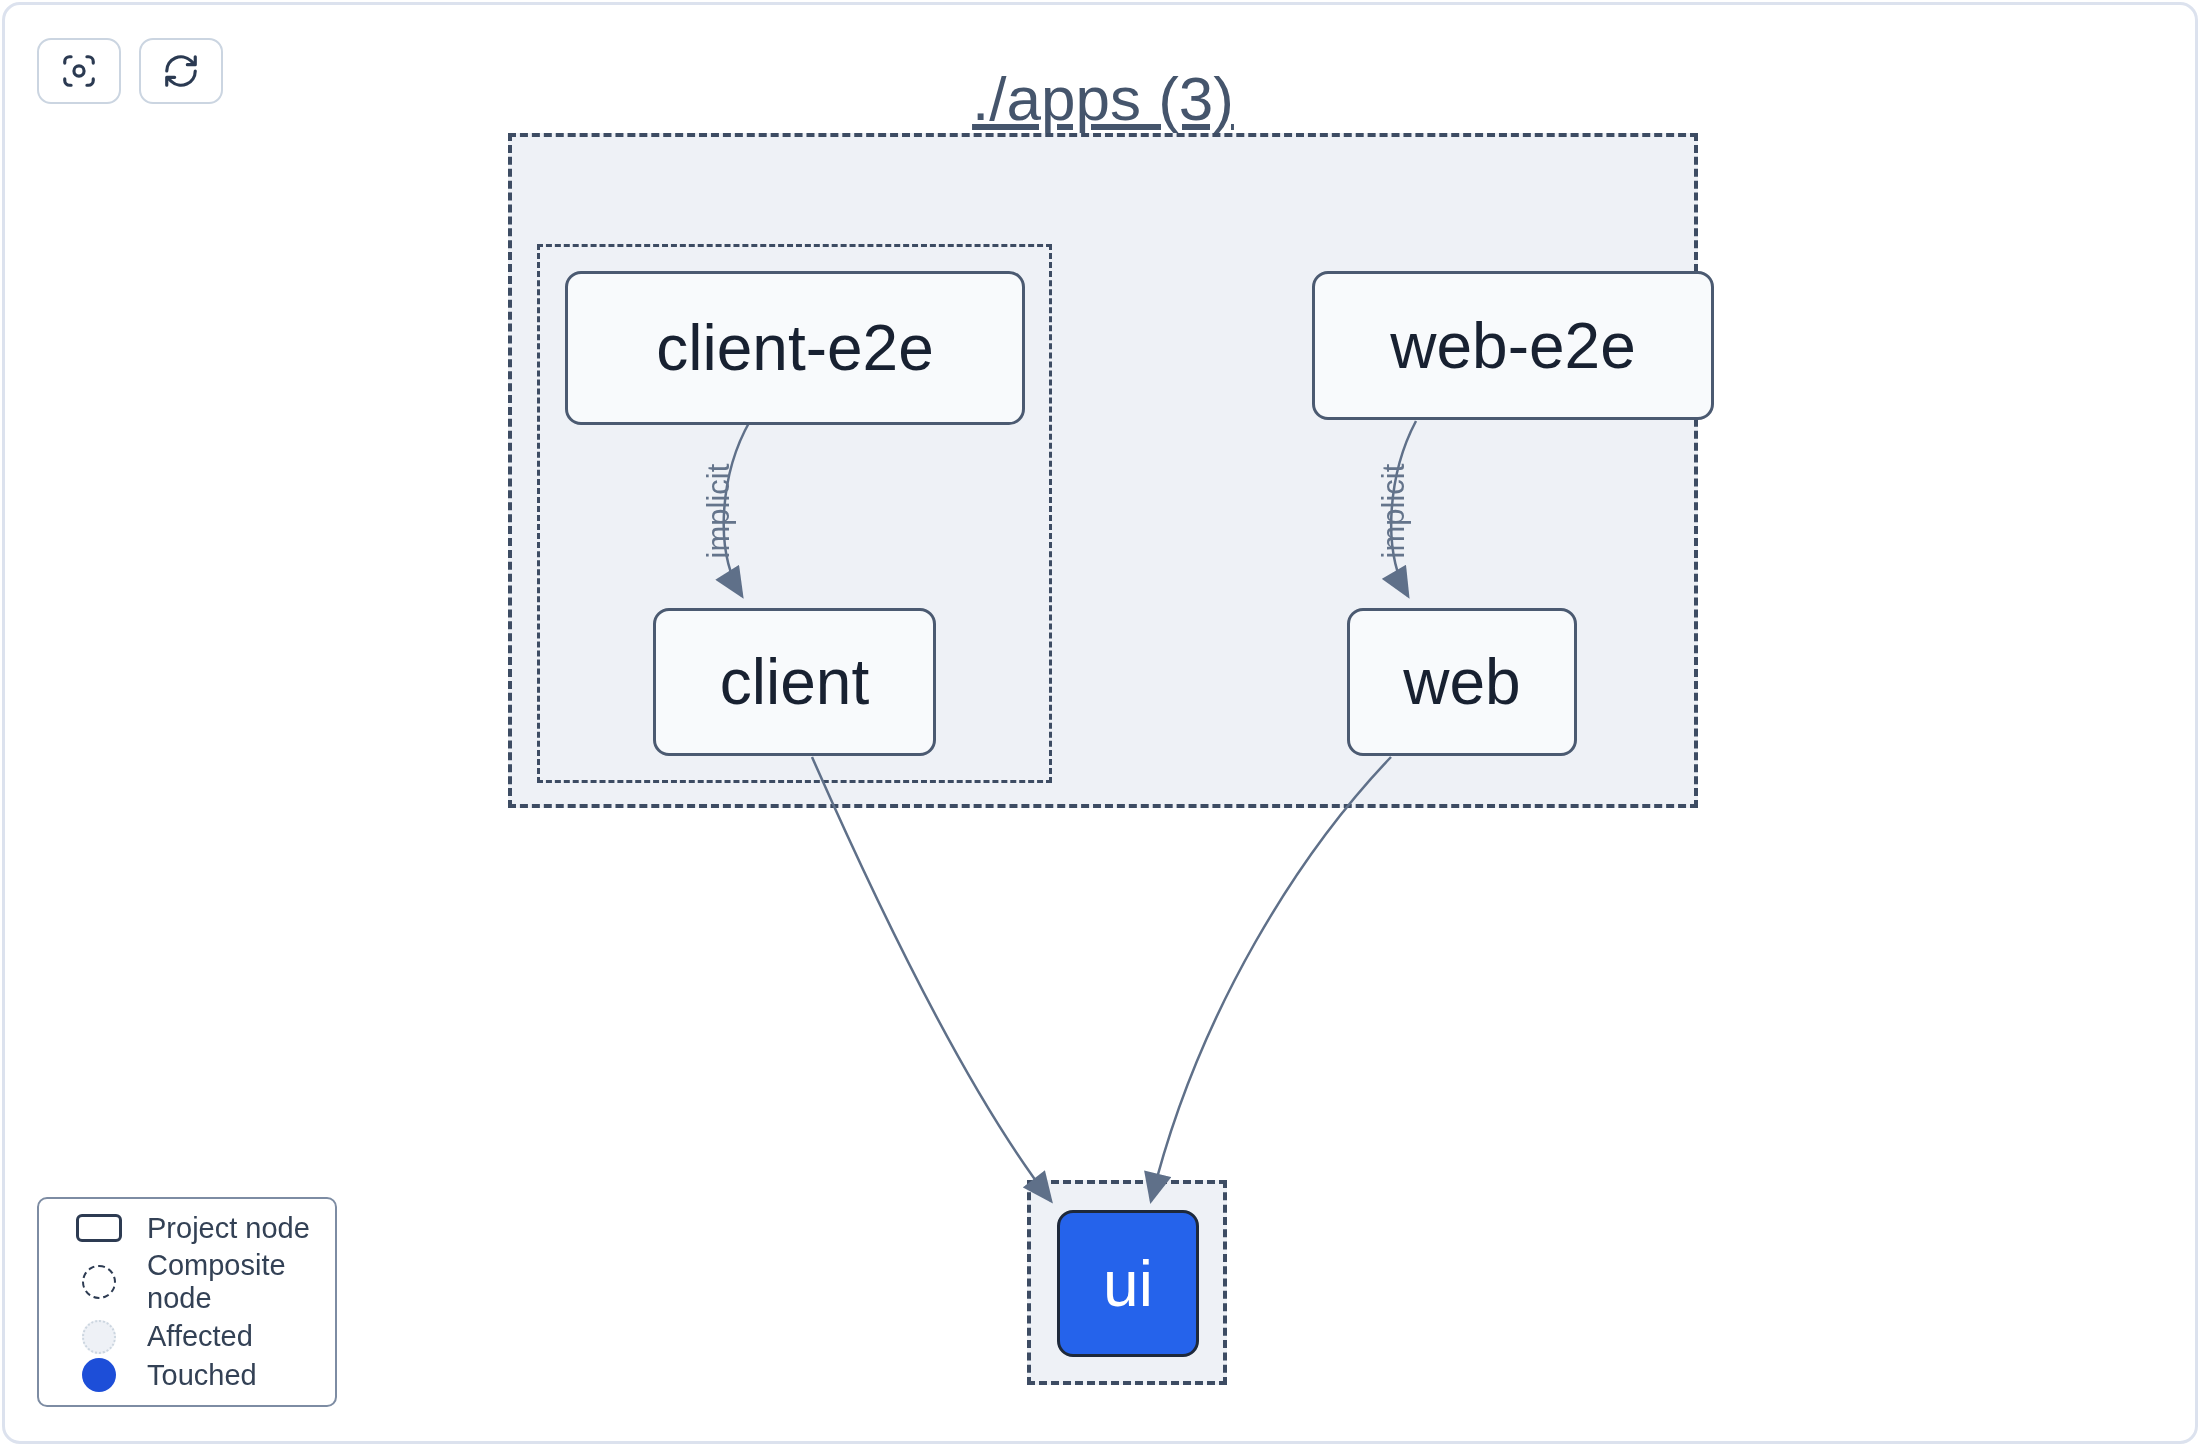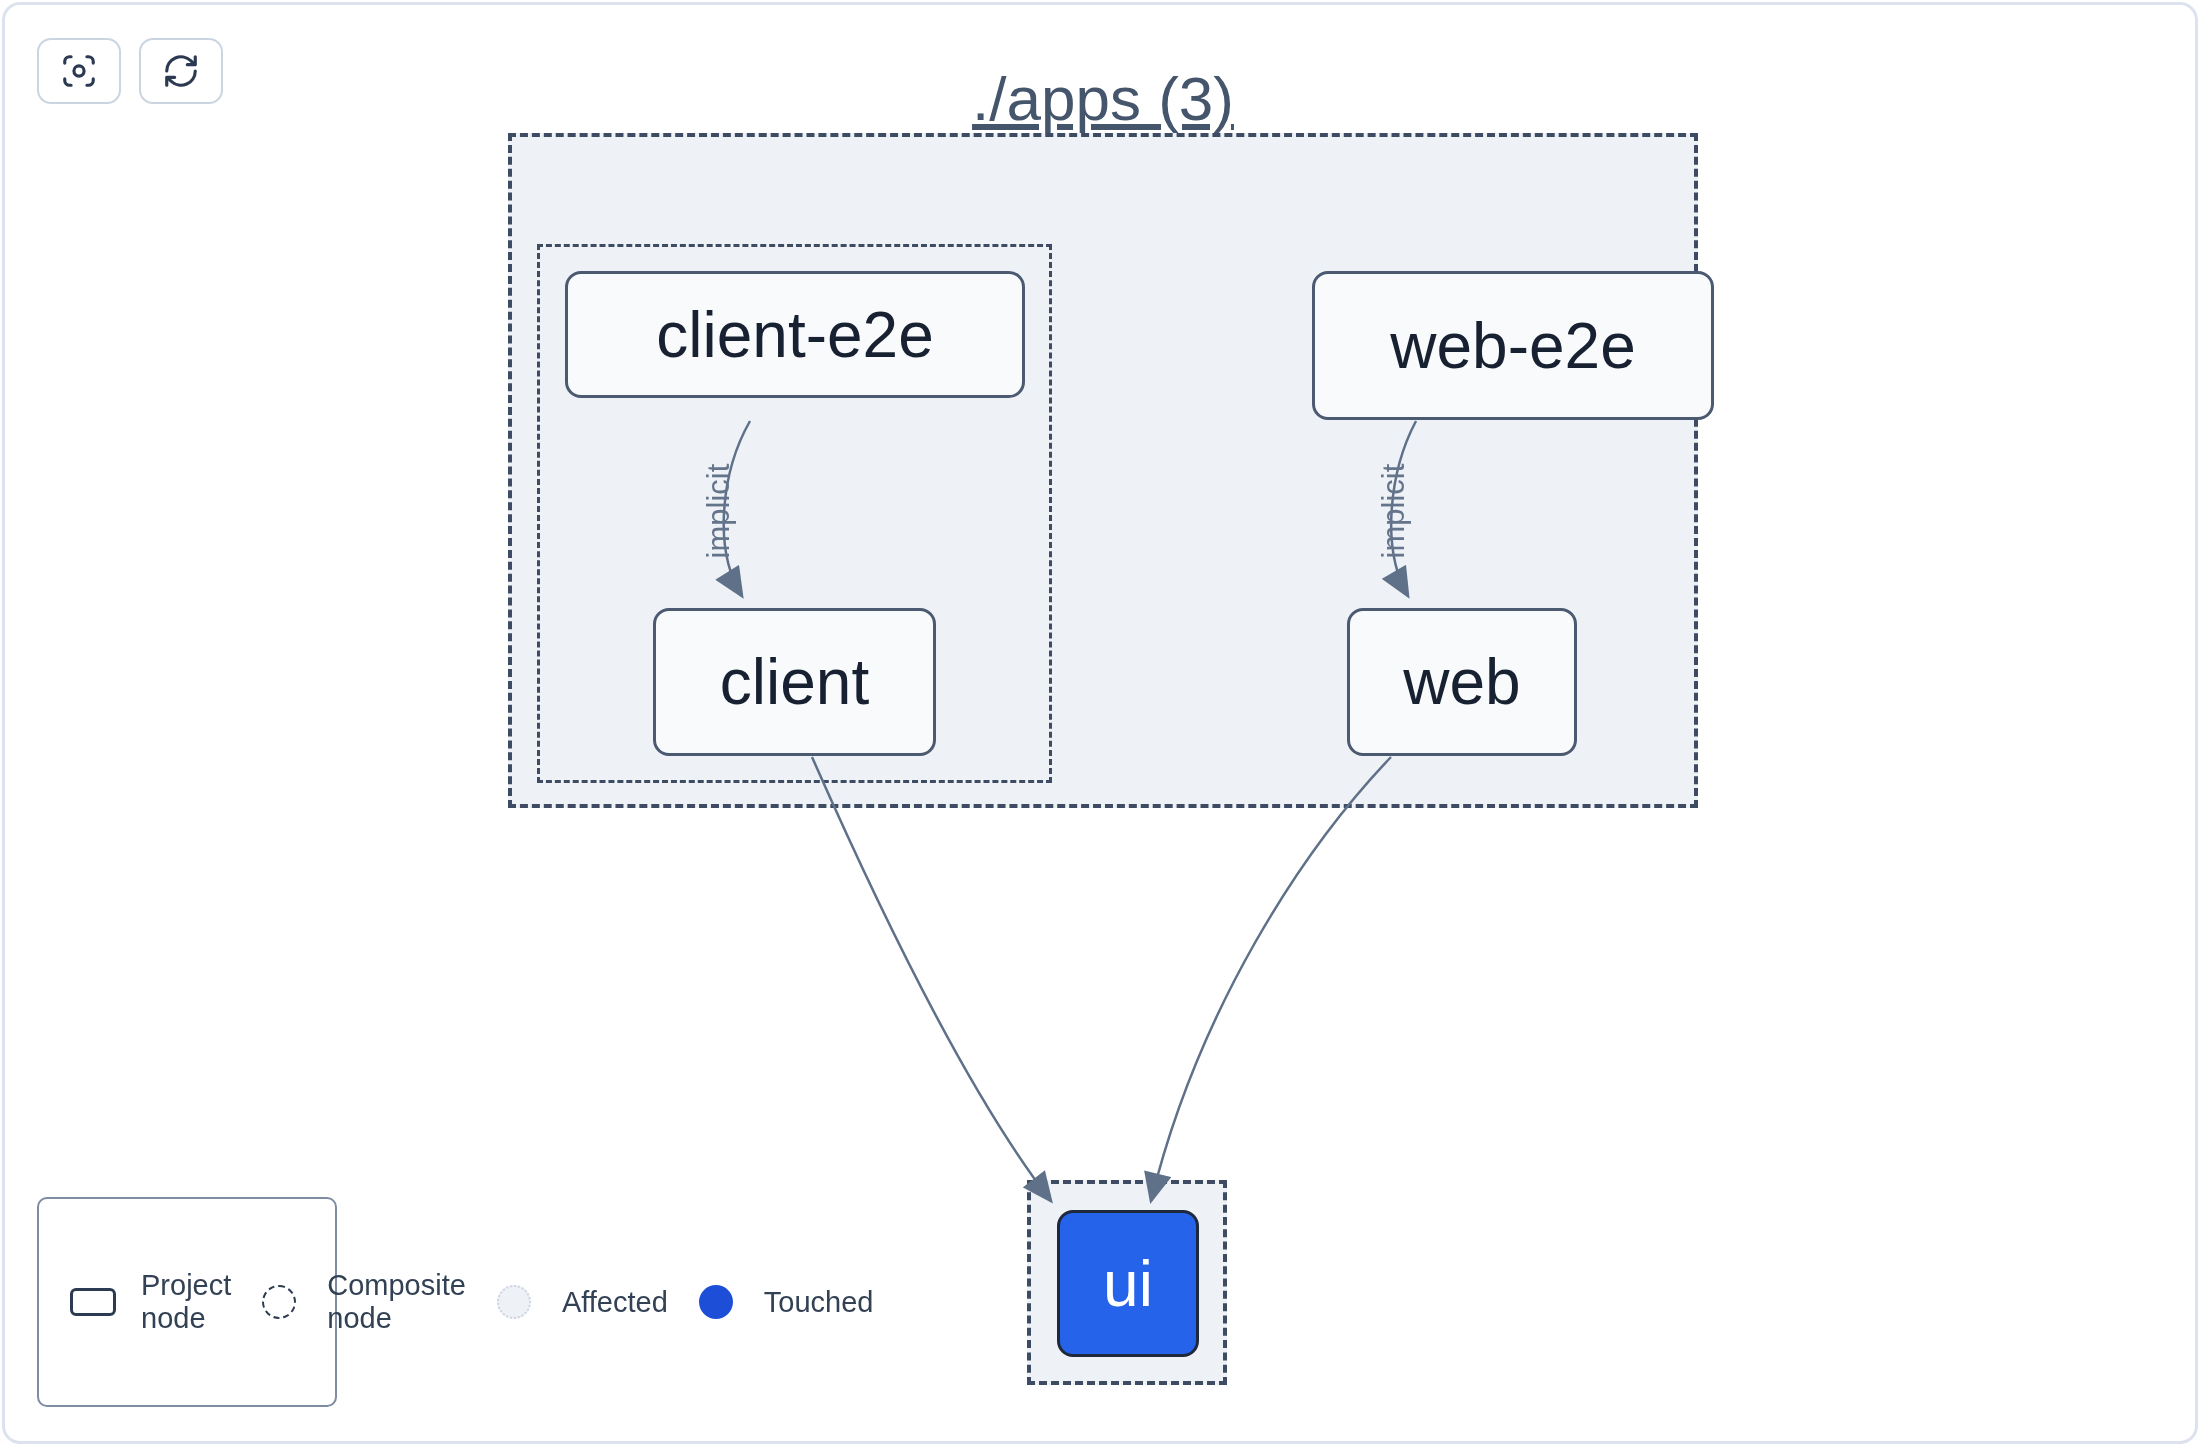--- a/index.html
+++ b/index.html
@@ -29,21 +29,21 @@
 
   
   .toolbar{position:absolute;left:37px;top:38px;display:flex;gap:18px;}
   .tool-btn{width:84px;height:66px;background:#ffffff;border:2px solid #cbd5e1;border-radius:14px;
             display:flex;align-items:center;justify-content:center;box-sizing:border-box;cursor:pointer;}
   .tool-btn svg{width:38px;height:38px;stroke:#2b3a52;fill:none;stroke-width:2;stroke-linecap:round;stroke-linejoin:round;}
 
   
   .legend{position:absolute;left:37px;top:1197px;width:300px;height:210px;background:#ffffff;
           border:2px solid #7d8ca3;border-radius:10px;box-sizing:border-box;
-          display:flex;flex-direction:row;justify-content:space-evenly;padding:8px 6px;}
+          display:flex;flex-direction:column;justify-content:space-evenly;padding:8px 12px;}
   .legend-row{display:flex;align-items:center;gap:0;}
   .legend-swatch{width:96px;display:flex;align-items:center;justify-content:center;flex:0 0 96px;}
   .legend-label{font-size:29px;color:#334155;}
   .sw-project{width:46px;height:28px;border:3px solid #2d3b52;border-radius:6px;background:#fff;box-sizing:border-box;}
   .sw-composite{width:34px;height:34px;border:2px dashed #2d3b52;border-radius:50%;background:#fff;box-sizing:border-box;}
   .sw-affected{width:34px;height:34px;border:2px dotted #ccd6e0;border-radius:50%;background:#eef1f6;box-sizing:border-box;}
   .sw-touched{width:34px;height:34px;border-radius:50%;background:#1d4ed8;}
 </style>
 </head>
 <body>
@@ -67,21 +67,21 @@
     </defs>
     <path class="edge" d="M 750 421 C 722 470, 712 548, 742 596" marker-end="url(#arrow)"></path>
     <path class="edge" d="M 1416 421 C 1390 470, 1380 548, 1408 596" marker-end="url(#arrow)" marker=""></path>
     <path class="edge" d="M 812 757 C 875 900, 965 1090, 1051 1201" marker-end="url(#arrow)"></path>
     <path class="edge" d="M 1391 757 C 1302 850, 1198 1010, 1151 1201" marker-end="url(#arrow)"></path>
   </svg>
 
   <div class="edge-label" style="left:619px;top:489px;">implicit</div>
   <div class="edge-label" style="left:1294px;top:489px;">implicit</div>
 
-  <div class="node" style="left:565px;top:271px;width:460px;height:127px;">client-e2e</div>
+  <div class="node" style="left:565px;top:271px;width:460px;height:154px;">client-e2e</div>
   <div class="node" style="left:1312px;top:271px;width:402px;height:149px;">web-e2e</div>
   <div class="node" style="left:1347px;top:608px;width:230px;height:148px;">web</div>
   <div class="node" style="left:653px;top:608px;width:283px;height:148px;">client</div>
   <div class="node touched" style="left:1057px;top:1210px;width:142px;height:147px;">ui</div>
 
 </div>
 
 <div class="toolbar">
   <div class="tool-btn">
     <svg viewBox="0 0 24 24">

